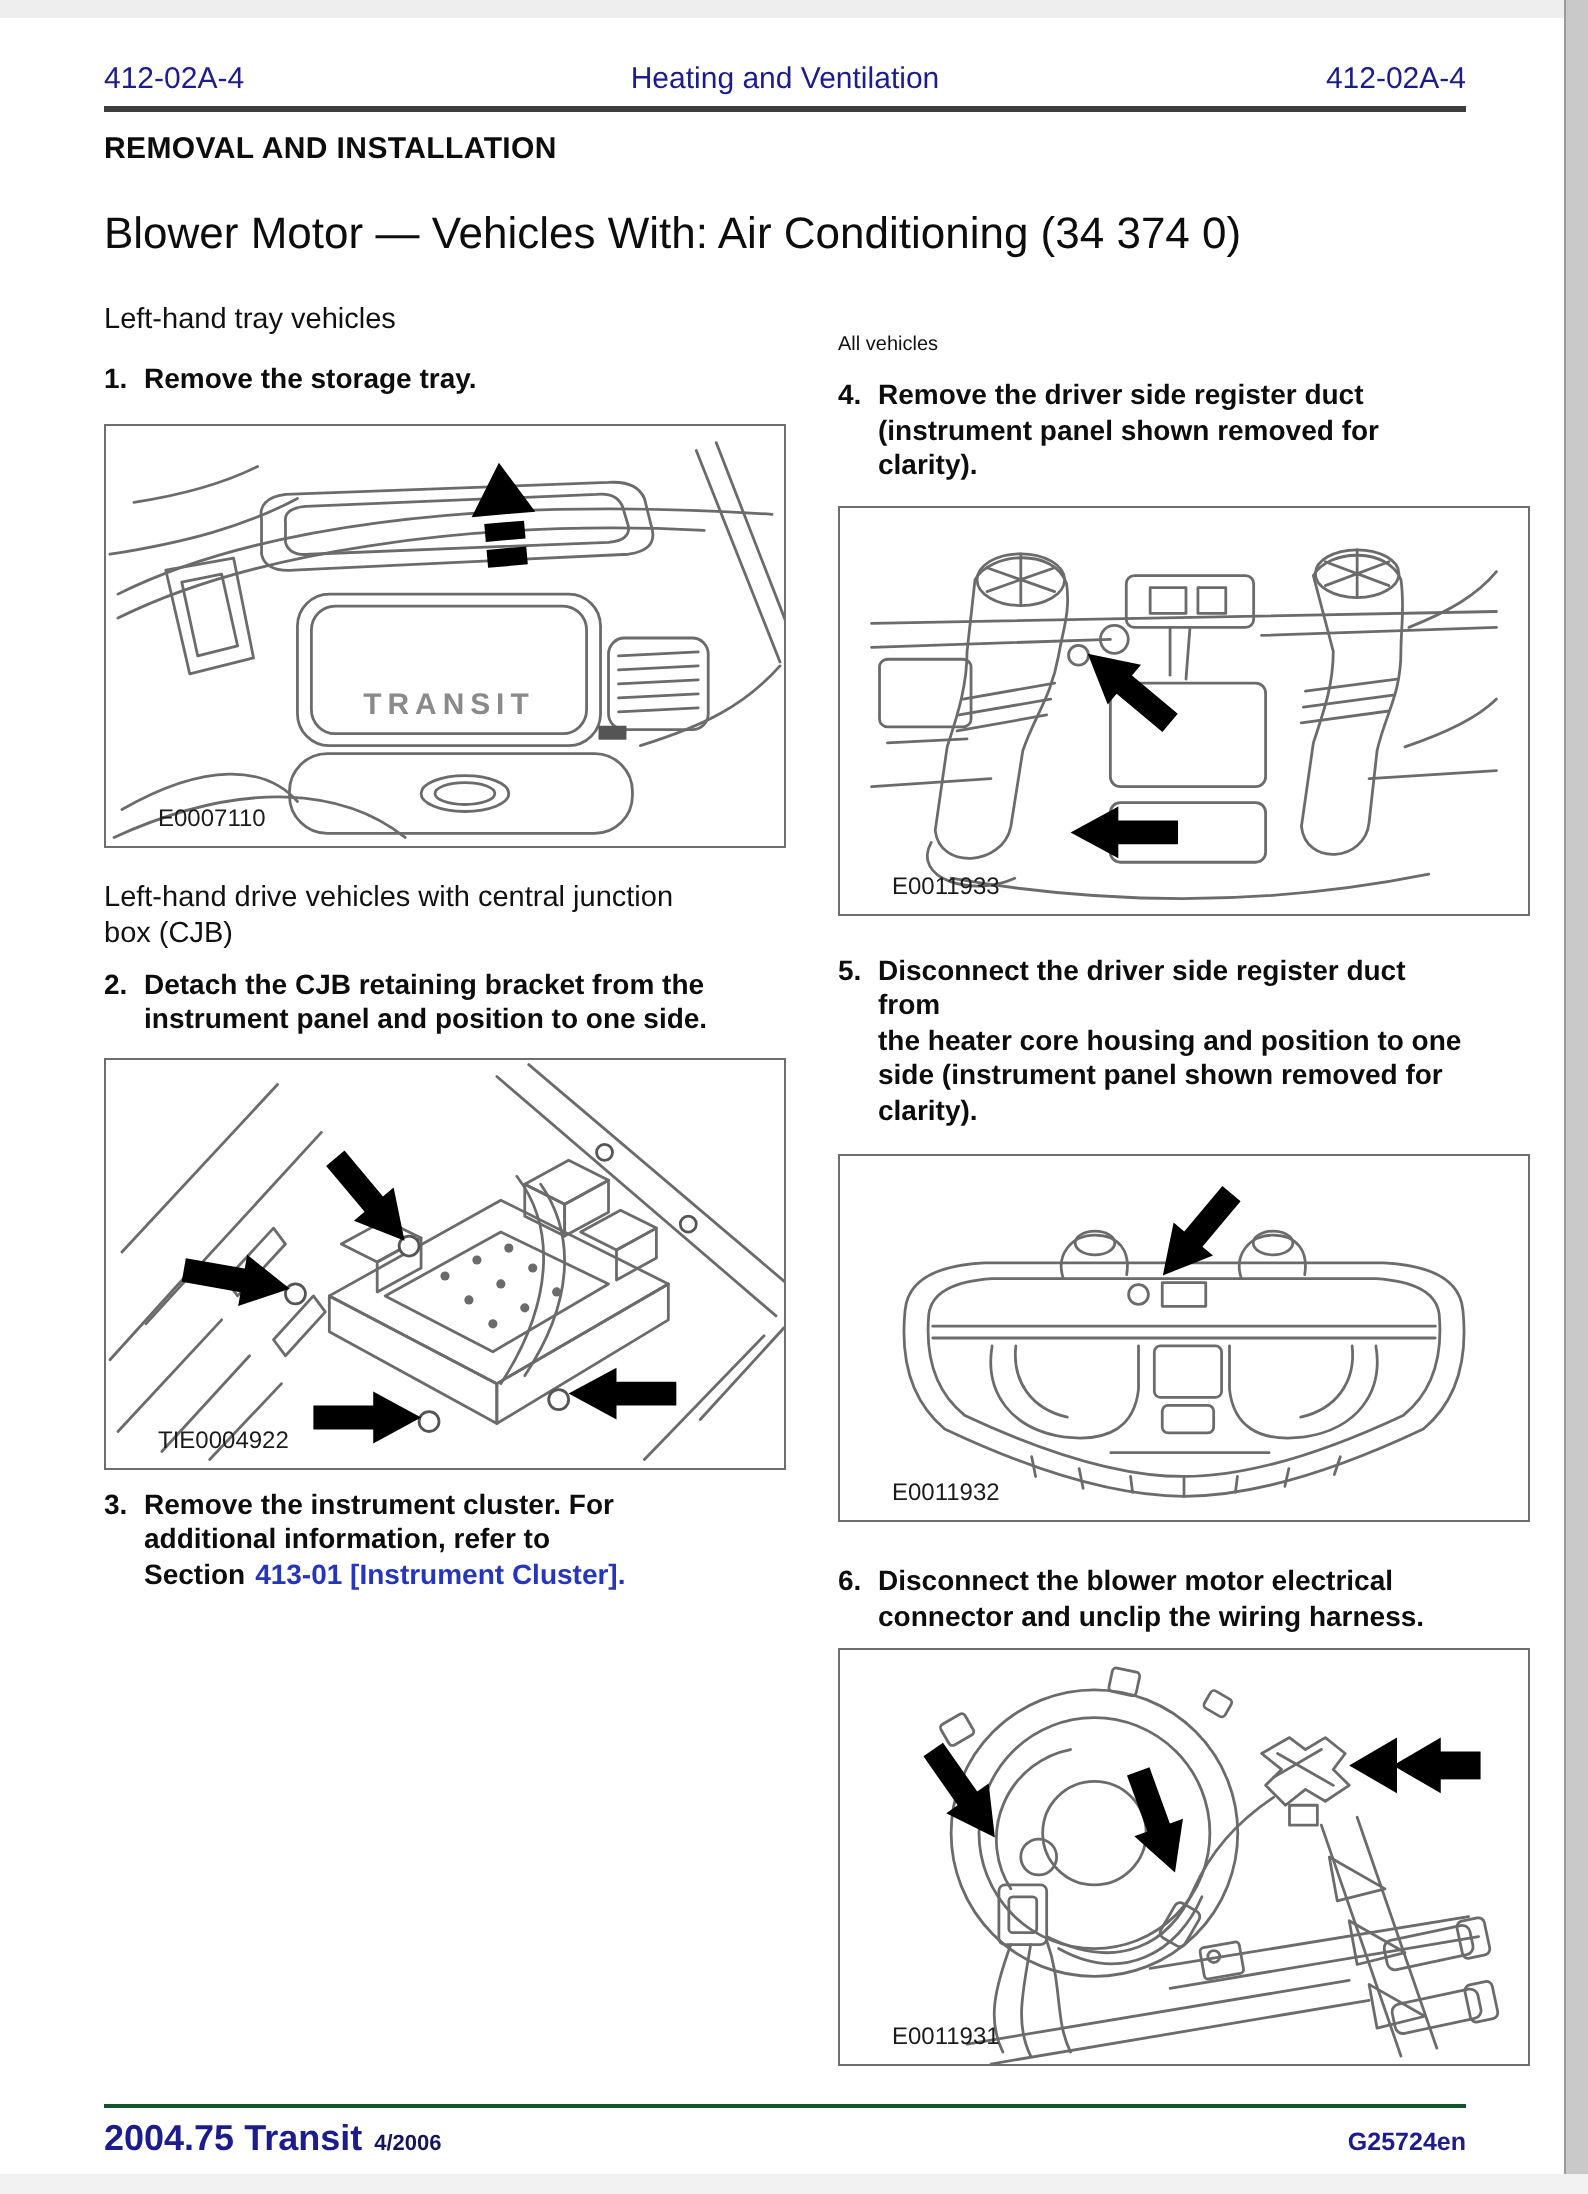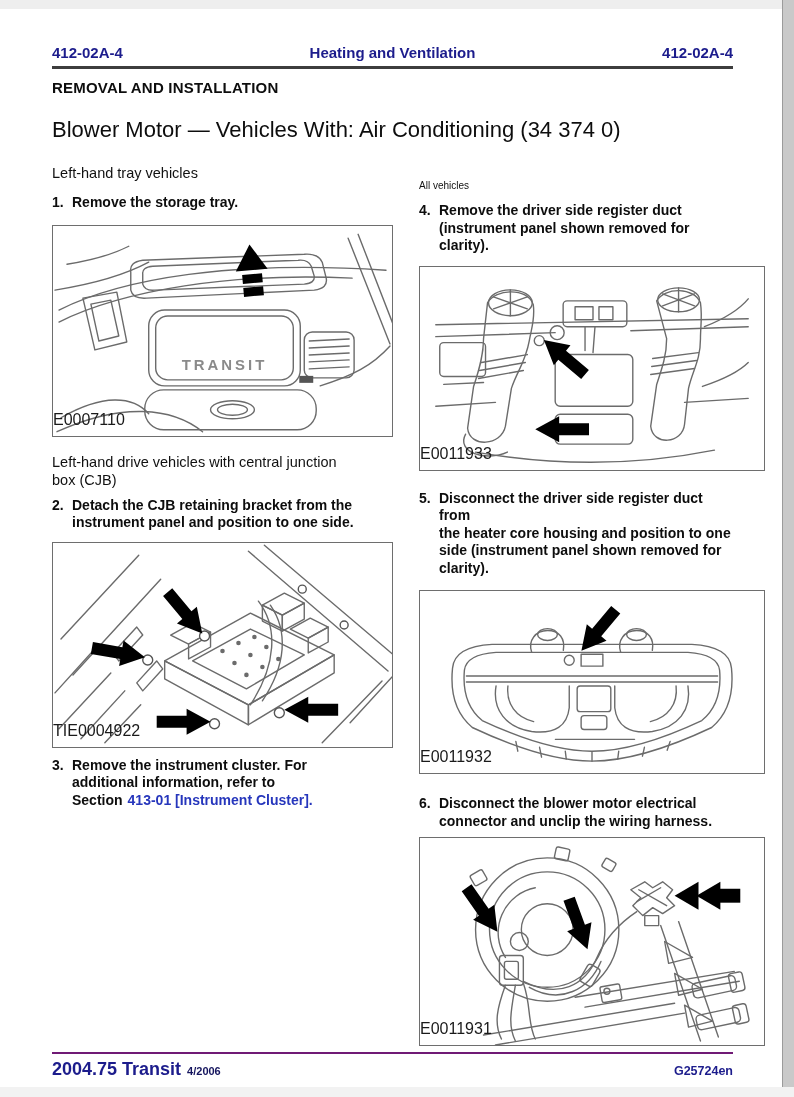--- a/index.html
+++ b/index.html
@@ -7,22 +7,22 @@
     width:794px;height:1097px;position:relative;overflow:hidden;
     background:#ffffff;color:#111;
     font-family:"Liberation Sans",sans-serif;
   }
   .edge-shade-top{position:absolute;top:0;left:0;right:0;height:9px;background:#eeeeee}
   .edge-shade-bottom{position:absolute;bottom:0;left:0;right:0;height:10px;background:#f2f2f2}
   .scrollbar{position:absolute;top:0;right:0;width:11px;height:1097px;background:#c9c9c9;border-left:1px solid #9b9b9b}
 
   .page{position:absolute;left:52px;top:0;width:681px}
 
-  .header{display:flex;justify-content:space-between;align-items:baseline;margin-top:44px;
-          font-size:15px;font-weight:bold;color:#1c1c8c}
+  .header{display:flex;justify-content:space-between;align-items:baseline;margin-top:31px;
+          font-size:15px;font-weight:normal;color:#1c1c8c}
   .header .center{position:absolute;left:0;right:0;text-align:center;pointer-events:none}
   .header{position:relative}
   .rule{border-top:3px solid #3d3d3d;margin-top:5px}
 
   .section-heading{font-size:15px;font-weight:bold;margin-top:10px;letter-spacing:.2px;color:#0d0d0d}
   .page-title{font-size:22px;margin-top:21px;color:#0d0d0d}
 
   .columns{display:flex;align-items:flex-start}
   .col-left{width:343px}
   .col-right{width:314px;margin-left:24px}
@@ -34,34 +34,34 @@
   .step{display:flex;font-weight:bold;font-size:14px;line-height:17.5px;color:#0d0d0d}
   .step-num{width:20px;flex:none}
   .step-text{white-space:pre-line}
   .m12{margin-top:12px}.m8{margin-top:8px}.m9{margin-top:9px}.m11{margin-top:11px}
   .m18{margin-top:18px}.m19{margin-top:19px}.m21s{margin-top:21px}
 
   .link{color:#2636bc;text-decoration:none;margin-left:5px;cursor:pointer}
 
   .fig{position:relative;border:1px solid #6e6e6e;background:#fff;box-sizing:border-box}
   .fig svg{display:block;width:100%;height:100%}
-  .fig-label{position:absolute;left:0;bottom:7px;font-size:16px;color:#1a1a1a}
+  .fig-label{position:absolute;left:26px;bottom:7px;font-size:12px;color:#1a1a1a}
   .fig-w-left{width:341px}
   .fig-w-right{width:346px}
   .fig-h212{height:212px}.fig-h206{height:206px}.fig-h205{height:205px}
   .fig-h184{height:184px}.fig-h209{height:209px}
   .fig-m13{margin-top:13px}
 
   .line-art{stroke:#6b6b6b;fill:none;stroke-width:1.4;stroke-linecap:round;stroke-linejoin:round}
   .arrow{fill:#000;stroke:none}
   .bolt{fill:#fff;stroke:#555;stroke-width:1.4}
   .dot{fill:#6b6b6b;stroke:none}
 
   .footer{position:absolute;left:52px;top:1052px;width:681px;
-          border-top:2px solid #701a75;padding-top:5px;
+          border-top:2px solid #14532d;padding-top:5px;
           display:flex;justify-content:space-between;align-items:baseline}
   .footer-left{display:flex;align-items:baseline;gap:6px}
   .model{font-size:18px;font-weight:bold;color:#1c1c8c}
   .edition{font-size:11px;font-weight:bold;color:#15155e}
   .doc-code{font-size:12.5px;font-weight:bold;color:#1c1c8c}
 </style>
 </head>
 <body>
 
 <div class="edge-shade-top"></div>

